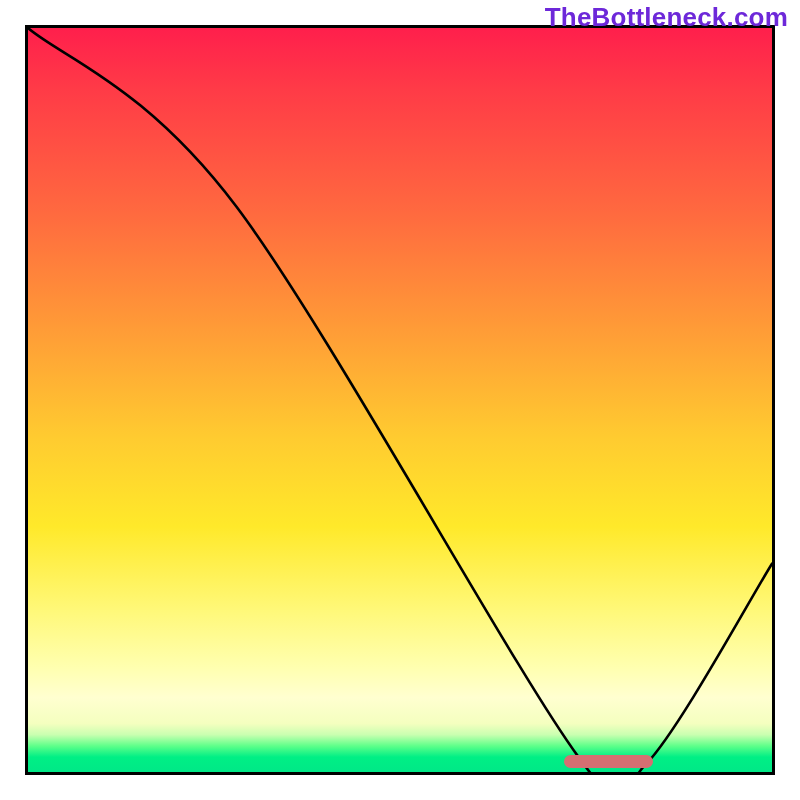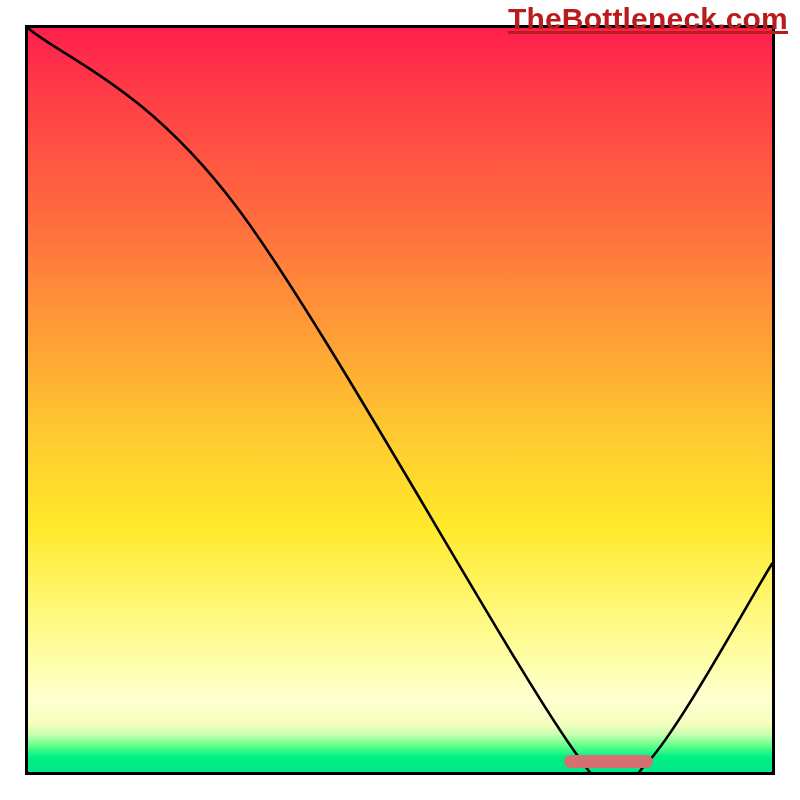--- a/index.html
+++ b/index.html
@@ -13,26 +13,25 @@
   }
   .stage {
     position: relative;
     width: 800px;
     height: 800px;
   }
   .watermark {
     position: absolute;
     top: 2px;
     right: 12px;
-    font-size: 30px;
+    font-size: 26px;
     font-weight: 600;
-    color: #b91c1c;
+    color: #6d28d9;
     letter-spacing: 0.2px;
     z-index: 30;
-    text-decoration: underline;
   }
   .plot-outer {
     position: absolute;
     left: 25px;
     top: 25px;
     width: 750px;
     height: 750px;
     box-sizing: border-box;
     border: 3px solid #000;
   }

